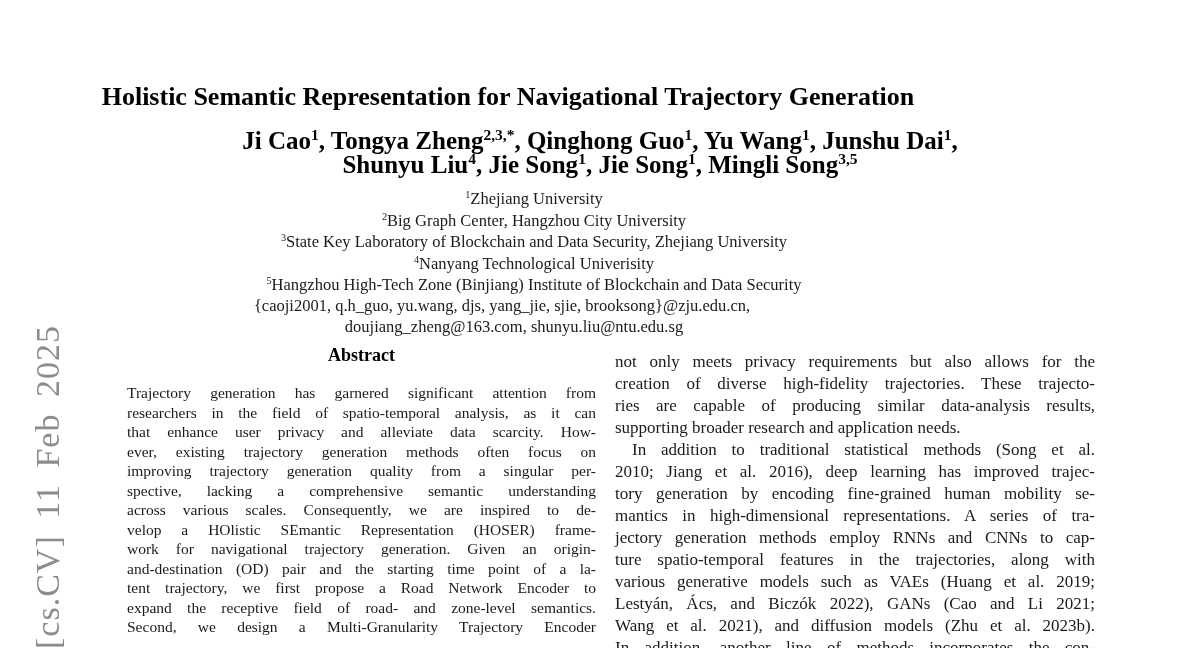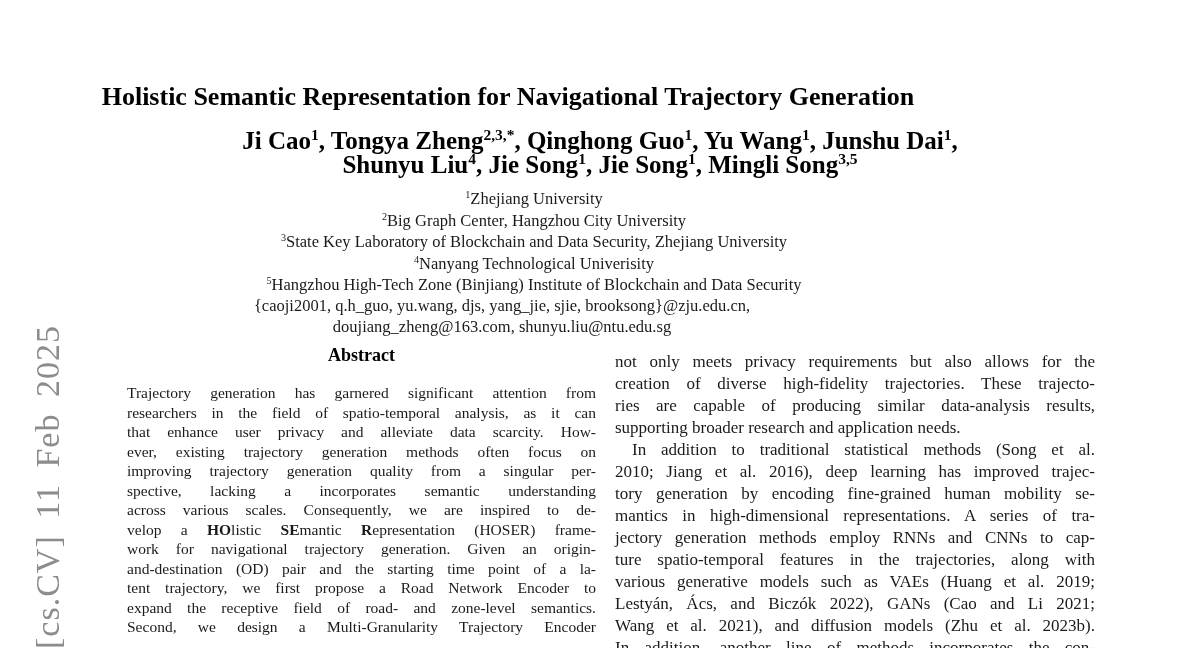--- a/index.html
+++ b/index.html
@@ -50,21 +50,21 @@
     position: absolute; left: 0; top: 188px; width: 1068px;
     text-align: center;
     font-size: 16.5px; line-height: 21.5px;
   }
   .email-line {
     position: absolute; left: 0; width: 1004px;
     text-align: center;
     font-size: 16.5px; line-height: 21px;
   }
   #email1 { top: 295px; }
-  #email2 { top: 316px; }
+  #email2 { top: 316px; margin-left: 12px; }
 
   .abstract-heading {
     position: absolute; left: 127px; top: 345px; width: 469px;
     text-align: center;
     font-size: 18px; font-weight: bold; color: #000;
   }
   .abstract-body {
     position: absolute; left: 127px; top: 383px; width: 469px;
     font-size: 15.5px; line-height: 19.5px;
   }
@@ -75,21 +75,21 @@
   .jline {
     text-align: justify;
     -moz-text-align-last: justify;
     text-align-last: justify;
   }
   .jline.endline {
     -moz-text-align-last: left;
     text-align-last: left;
   }
   .jline.indent { text-indent: 17px; }
-  .b { font-weight: bold; }
+  .b { font-weight: normal; }
 </style>
 </head>
 <body>
 
 <div class="page">
 
   <div class="arxiv-stamp">
     <span>[cs.CV] 11 Feb 2025</span>
   </div>
 
@@ -109,21 +109,21 @@
   <div class="email-line" id="email1">{caoji2001, q.h_guo, yu.wang, djs, yang_jie, sjie, brooksong}@zju.edu.cn,</div>
   <div class="email-line" id="email2">doujiang_zheng@163.com, shunyu.liu@ntu.edu.sg</div>
 
   <div class="abstract-heading">Abstract</div>
   <div class="abstract-body">
       <div class="jline"><span>Trajectory generation has garnered significant attention from</span></div>
       <div class="jline"><span>researchers in the field of spatio-temporal analysis, as it can</span></div>
       <div class="jline"><span>that enhance user privacy and alleviate data scarcity. How-</span></div>
       <div class="jline"><span>ever, existing trajectory generation methods often focus on</span></div>
       <div class="jline"><span>improving trajectory generation quality from a singular per-</span></div>
-      <div class="jline"><span>spective, lacking a incorporates semantic understanding</span></div>
+      <div class="jline"><span>spective, lacking a comprehensive semantic understanding</span></div>
       <div class="jline"><span>across various scales. Consequently, we are inspired to de-</span></div>
       <div class="jline"><span>velop a </span><span class="b">HO</span><span>listic </span><span class="b">SE</span><span>mantic </span><span class="b">R</span><span>epresentation (HOSER) frame-</span></div>
       <div class="jline"><span>work for navigational trajectory generation. Given an origin-</span></div>
       <div class="jline"><span>and-destination (OD) pair and the starting time point of a la-</span></div>
       <div class="jline"><span>tent trajectory, we first propose a Road Network Encoder to</span></div>
       <div class="jline"><span>expand the receptive field of road- and zone-level semantics.</span></div>
       <div class="jline"><span>Second, we design a Multi-Granularity Trajectory Encoder</span></div>
     </div>
 
   <div class="intro-column">

